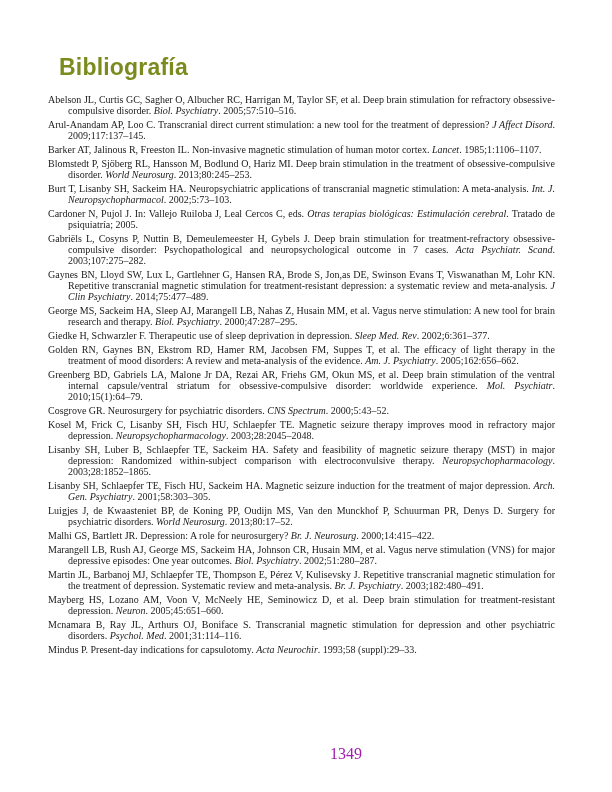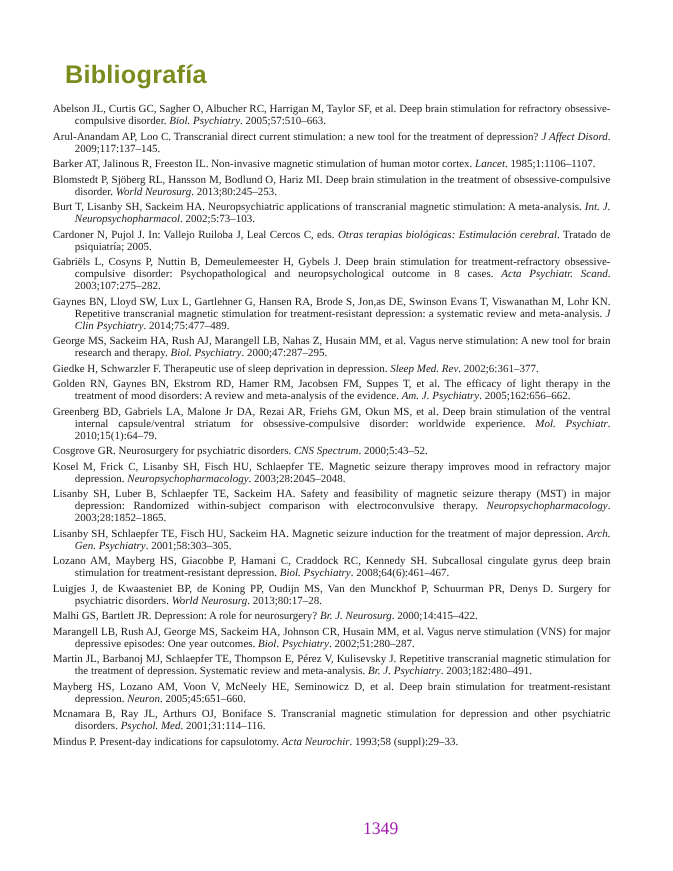--- a/index.html
+++ b/index.html
@@ -50,38 +50,37 @@
     margin-left: 40px;
   }
 </style>
 </head>
 <body>
 
 <div class="page">
   <h1 class="title" style="color: rgb(124, 139, 30);">Bibliografía</h1>
 
   <div class="refs">
-      <p><span>Abelson JL, Curtis GC, Sagher O, Albucher RC, Harrigan M, Taylor SF, et al. Deep brain stimulation for refractory obsessive-compulsive disorder. </span><em>Biol. Psychiatry</em><span>. 2005;57:510–663.</span></p>
+      <p><span>Abelson JL, Curtis GC, Sagher O, Albucher RC, Harrigan M, Taylor SF, et al. Deep brain stimulation for refractory obsessive-compulsive disorder. </span><em>Biol. Psychiatry</em><span>. 2005;57:510–516.</span></p>
       <p><span>Arul-Anandam AP, Loo C. Transcranial direct current stimulation: a new tool for the treatment of depression? </span><em>J Affect Disord</em><span>. 2009;117:137–145.</span></p>
       <p><span>Barker AT, Jalinous R, Freeston IL. Non-invasive magnetic stimulation of human motor cortex. </span><em>Lancet</em><span>. 1985;1:1106–1107.</span></p>
       <p><span>Blomstedt P, Sjöberg RL, Hansson M, Bodlund O, Hariz MI. Deep brain stimulation in the treatment of obsessive-compulsive disorder. </span><em>World Neurosurg</em><span>. 2013;80:245–253.</span></p>
       <p><span>Burt T, Lisanby SH, Sackeim HA. Neuropsychiatric applications of transcranial magnetic stimulation: A meta-analysis. </span><em>Int. J. Neuropsychopharmacol</em><span>. 2002;5:73–103.</span></p>
       <p><span>Cardoner N, Pujol J. In: Vallejo Ruiloba J, Leal Cercos C, eds. </span><em>Otras terapias biológicas: Estimulación cerebral</em><span>. Tratado de psiquiatría; 2005.</span></p>
-      <p><span>Gabriëls L, Cosyns P, Nuttin B, Demeulemeester H, Gybels J. Deep brain stimulation for treatment-refractory obsessive-compulsive disorder: Psychopathological and neuropsychological outcome in 8 cases. </span><em>Acta Psychiatr. Scand</em><span>. 2003;107:275–282.</span></p>
+      <p><span>Gabriëls L, Cosyns P, Nuttin B, Demeulemeester H, Gybels J. Deep brain stimulation for treatment-refractory obsessive-compulsive disorder: Psychopathological and neuropsychological outcome in 7 cases. </span><em>Acta Psychiatr. Scand</em><span>. 2003;107:275–282.</span></p>
       <p><span>Gaynes BN, Lloyd SW, Lux L, Gartlehner G, Hansen RA, Brode S, Jon,as DE, Swinson Evans T, Viswanathan M, Lohr KN. Repetitive transcranial magnetic stimulation for treatment-resistant depression: a systematic review and meta-analysis. </span><em>J Clin Psychiatry</em><span>. 2014;75:477–489.</span></p>
-      <p><span>George MS, Sackeim HA, Rush AJ, Marangell LB, Nahas Z, Husain MM, et al. Vagus nerve stimulation: A new tool for brain research and therapy. </span><em>Biol. Psychiatry</em><span>. 2000;47:287–295.</span></p>
+      <p><span>George MS, Sackeim HA, Sleep AJ, Marangell LB, Nahas Z, Husain MM, et al. Vagus nerve stimulation: A new tool for brain research and therapy. </span><em>Biol. Psychiatry</em><span>. 2000;47:287–295.</span></p>
       <p><span>Giedke H, Schwarzler F. Therapeutic use of sleep deprivation in depression. </span><em>Sleep Med. Rev</em><span>. 2002;6:361–377.</span></p>
       <p><span>Golden RN, Gaynes BN, Ekstrom RD, Hamer RM, Jacobsen FM, Suppes T, et al. The efficacy of light therapy in the treatment of mood disorders: A review and meta-analysis of the evidence. </span><em>Am. J. Psychiatry</em><span>. 2005;162:656–662.</span></p>
       <p><span>Greenberg BD, Gabriels LA, Malone Jr DA, Rezai AR, Friehs GM, Okun MS, et al. Deep brain stimulation of the ventral internal capsule/ventral striatum for obsessive-compulsive disorder: worldwide experience. </span><em>Mol. Psychiatr</em><span>. 2010;15(1):64–79.</span></p>
       <p><span>Cosgrove GR. Neurosurgery for psychiatric disorders. </span><em>CNS Spectrum</em><span>. 2000;5:43–52.</span></p>
       <p><span>Kosel M, Frick C, Lisanby SH, Fisch HU, Schlaepfer TE. Magnetic seizure therapy improves mood in refractory major depression. </span><em>Neuropsychopharmacology</em><span>. 2003;28:2045–2048.</span></p>
       <p><span>Lisanby SH, Luber B, Schlaepfer TE, Sackeim HA. Safety and feasibility of magnetic seizure therapy (MST) in major depression: Randomized within-subject comparison with electroconvulsive therapy. </span><em>Neuropsychopharmacology</em><span>. 2003;28:1852–1865.</span></p>
       <p><span>Lisanby SH, Schlaepfer TE, Fisch HU, Sackeim HA. Magnetic seizure induction for the treatment of major depression. </span><em>Arch. Gen. Psychiatry</em><span>. 2001;58:303–305.</span></p>
-      <p><span>Lozano AM, Mayberg HS, Giacobbe P, Hamani C, Craddock RC, Kennedy SH. Subcallosal cingulate gyrus deep brain stimulation for treatment-resistant depression. </span><em>Biol. Psychiatry</em><span>. 2008;64(6):461–467.</span></p>
-      <p><span>Luigjes J, de Kwaasteniet BP, de Koning PP, Oudijn MS, Van den Munckhof P, Schuurman PR, Denys D. Surgery for psychiatric disorders. </span><em>World Neurosurg</em><span>. 2013;80:17–28.</span></p>
+      <p><span>Luigjes J, de Kwaasteniet BP, de Koning PP, Oudijn MS, Van den Munckhof P, Schuurman PR, Denys D. Surgery for psychiatric disorders. </span><em>World Neurosurg</em><span>. 2013;80:17–52.</span></p>
       <p><span>Malhi GS, Bartlett JR. Depression: A role for neurosurgery? </span><em>Br. J. Neurosurg</em><span>. 2000;14:415–422.</span></p>
       <p><span>Marangell LB, Rush AJ, George MS, Sackeim HA, Johnson CR, Husain MM, et al. Vagus nerve stimulation (VNS) for major depressive episodes: One year outcomes. </span><em>Biol. Psychiatry</em><span>. 2002;51:280–287.</span></p>
       <p><span>Martin JL, Barbanoj MJ, Schlaepfer TE, Thompson E, Pérez V, Kulisevsky J. Repetitive transcranial magnetic stimulation for the treatment of depression. Systematic review and meta-analysis. </span><em>Br. J. Psychiatry</em><span>. 2003;182:480–491.</span></p>
       <p><span>Mayberg HS, Lozano AM, Voon V, McNeely HE, Seminowicz D, et al. Deep brain stimulation for treatment-resistant depression. </span><em>Neuron</em><span>. 2005;45:651–660.</span></p>
       <p><span>Mcnamara B, Ray JL, Arthurs OJ, Boniface S. Transcranial magnetic stimulation for depression and other psychiatric disorders. </span><em>Psychol. Med</em><span>. 2001;31:114–116.</span></p>
       <p><span>Mindus P. Present-day indications for capsulotomy. </span><em>Acta Neurochir</em><span>. 1993;58 (suppl):29–33.</span></p>
     </div>
 
   <div class="folio">1349</div>
 </div>

